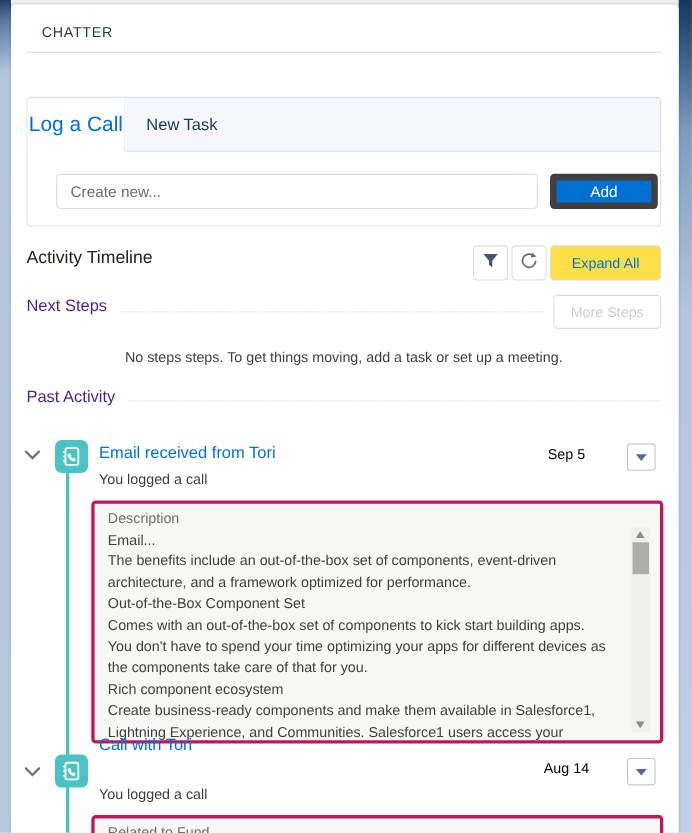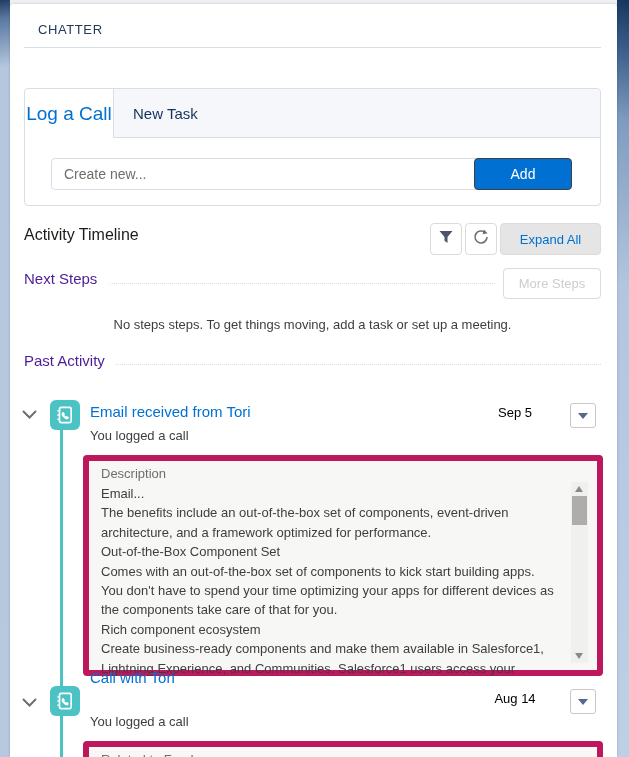--- a/index.html
+++ b/index.html
@@ -15,44 +15,44 @@
   .tab.active { box-shadow:inset 0 -3px 0 #0070d2; }
   .tab + .tab { margin-left:34px; }
 
   
   .publisher { position:absolute; left:14px; top:84px; width:577px; height:118px; border:1px solid #d8dde6; border-radius:4px; background:#fff; }
   .pub-tabs { display:flex; height:49px; }
   .pub-tab-active { width:89px; background:#fff; border-right:1px solid #d8dde6; border-radius:4px 0 0 0; color:#0070d2; font-size:19px; display:flex; align-items:center; justify-content:center; }
   .pub-tab-rest { flex:1; background:#f5f7fa; border-bottom:1px solid #d8dde6; border-radius:0 4px 0 0; color:#16325c; font-size:15px; display:flex; align-items:center; padding-left:19px; }
   .pub-input { position:absolute; left:26px; top:69px; width:438px; height:32px; border:1px solid #d8dde6; border-radius:4px; padding:0 12px; font-size:14px; color:#16325c; font-family:"Liberation Sans",sans-serif; }
   .pub-input::placeholder { color:#706e6b; }
-  .pub-add { position:absolute; left:449px; top:69px; width:98px; height:32px; background:#0070d2; border:1px solid #404040; border-radius:4px; color:#fff; font-size:14px; font-family:"Liberation Sans",sans-serif; cursor:pointer; }
+  .pub-add { position:absolute; left:475px; top:69px; width:98px; height:32px; background:#0070d2; border:6px solid #404040; border-radius:4px; color:#fff; font-size:14px; font-family:"Liberation Sans",sans-serif; cursor:pointer; }
 
   
   .tl-title { position:absolute; left:14px; top:222px; font-size:16px; color:#1b1b18; }
   .icon-btn { position:absolute; top:219px; width:32px; height:32px; background:#fff; border:1px solid #dddbda; border-radius:4px; display:flex; align-items:center; justify-content:center; cursor:pointer; }
   .btn-filter { left:420px; } .btn-refresh { left:455px; }
-  .btn-expand { position:absolute; left:490px; top:219px; width:101px; height:32px; background:#e5e5e5; border:1px solid #dddbda; border-radius:4px; color:#0070d2; font-size:13px; font-family:"Liberation Sans",sans-serif; cursor:pointer; }
+  .btn-expand { position:absolute; left:490px; top:219px; width:101px; height:32px; background:#fde047; border:1px solid #dddbda; border-radius:4px; color:#0070d2; font-size:13px; font-family:"Liberation Sans",sans-serif; cursor:pointer; }
 
   
   .sec-label { position:absolute; font-size:15px; color:#4c1d95; }
   .dotline { position:absolute; border-top:1px dotted #d8dde6; height:0; }
   .btn-more { position:absolute; left:493px; top:264px; width:98px; height:31px; background:#fff; border:1px solid #dddbda; border-radius:4px; color:#cfcdcb; font-size:13px; font-family:"Liberation Sans",sans-serif; }
   .empty-msg { position:absolute; left:14px; top:313px; width:577px; text-align:center; font-size:13px; color:#3e3e3c; }
 
   
   .tl-line { position:absolute; left:49.5px; top:400px; width:3px; height:353px; background:#4bc3c4; z-index:1; }
   .chev { position:absolute; left:12px; width:15px; height:10px; cursor:pointer; z-index:2; }
   .call-icon { position:absolute; left:40px; width:30px; height:30px; border-radius:6px; background:#4bc3c4; z-index:2; display:flex; align-items:center; justify-content:center; }
   .item-title { position:absolute; left:80px; font-size:15px; color:#0070d2; cursor:pointer; z-index:2; }
   .item-date { position:absolute; left:460px; width:90px; text-align:center; font-size:13px; color:#000000; }
   .caret-btn { position:absolute; left:560px; width:26px; height:25px; background:#fff; border:1px solid #c9c7c5; border-radius:3px; display:flex; align-items:center; justify-content:center; cursor:pointer; }
   .caret { width:0; height:0; border-left:5px solid transparent; border-right:5px solid transparent; border-top:6px solid #54698d; }
   .item-sub { position:absolute; left:80px; font-size:13px; color:#3e3e3c; }
-  .detail-box { position:absolute; left:73px; width:520px; background:#f7f7f6; border:6px solid #be185d; border-radius:4px; z-index:2; }
+  .detail-box { position:absolute; left:73px; width:520px; background:#f7f7f6; border:3px solid #be185d; border-radius:4px; z-index:2; }
   .detail-label { position:absolute; left:12px; top:5px; font-size:13px; color:#706e6b; }
   .detail-text { position:absolute; left:12px; top:23px; width:480px; font-size:13px; line-height:19.4px; color:#3e3e3c; white-space:pre; overflow:hidden; }
   .sbar { position:absolute; top:21px; bottom:7px; right:9px; width:17px; background:#f0f0ef; z-index:3; }
   .sbar-arrow { position:absolute; left:4px; width:0; height:0; border-left:4.5px solid transparent; border-right:4.5px solid transparent; }
   .sbar-up { top:4px; border-bottom:6px solid #8a8a88; }
   .sbar-down { bottom:4px; border-top:6px solid #8a8a88; }
   .sbar-thumb { position:absolute; left:1px; top:14px; width:15px; height:29px; background:#aeadab; cursor:pointer; }
 </style>
 </head>
 <body>

